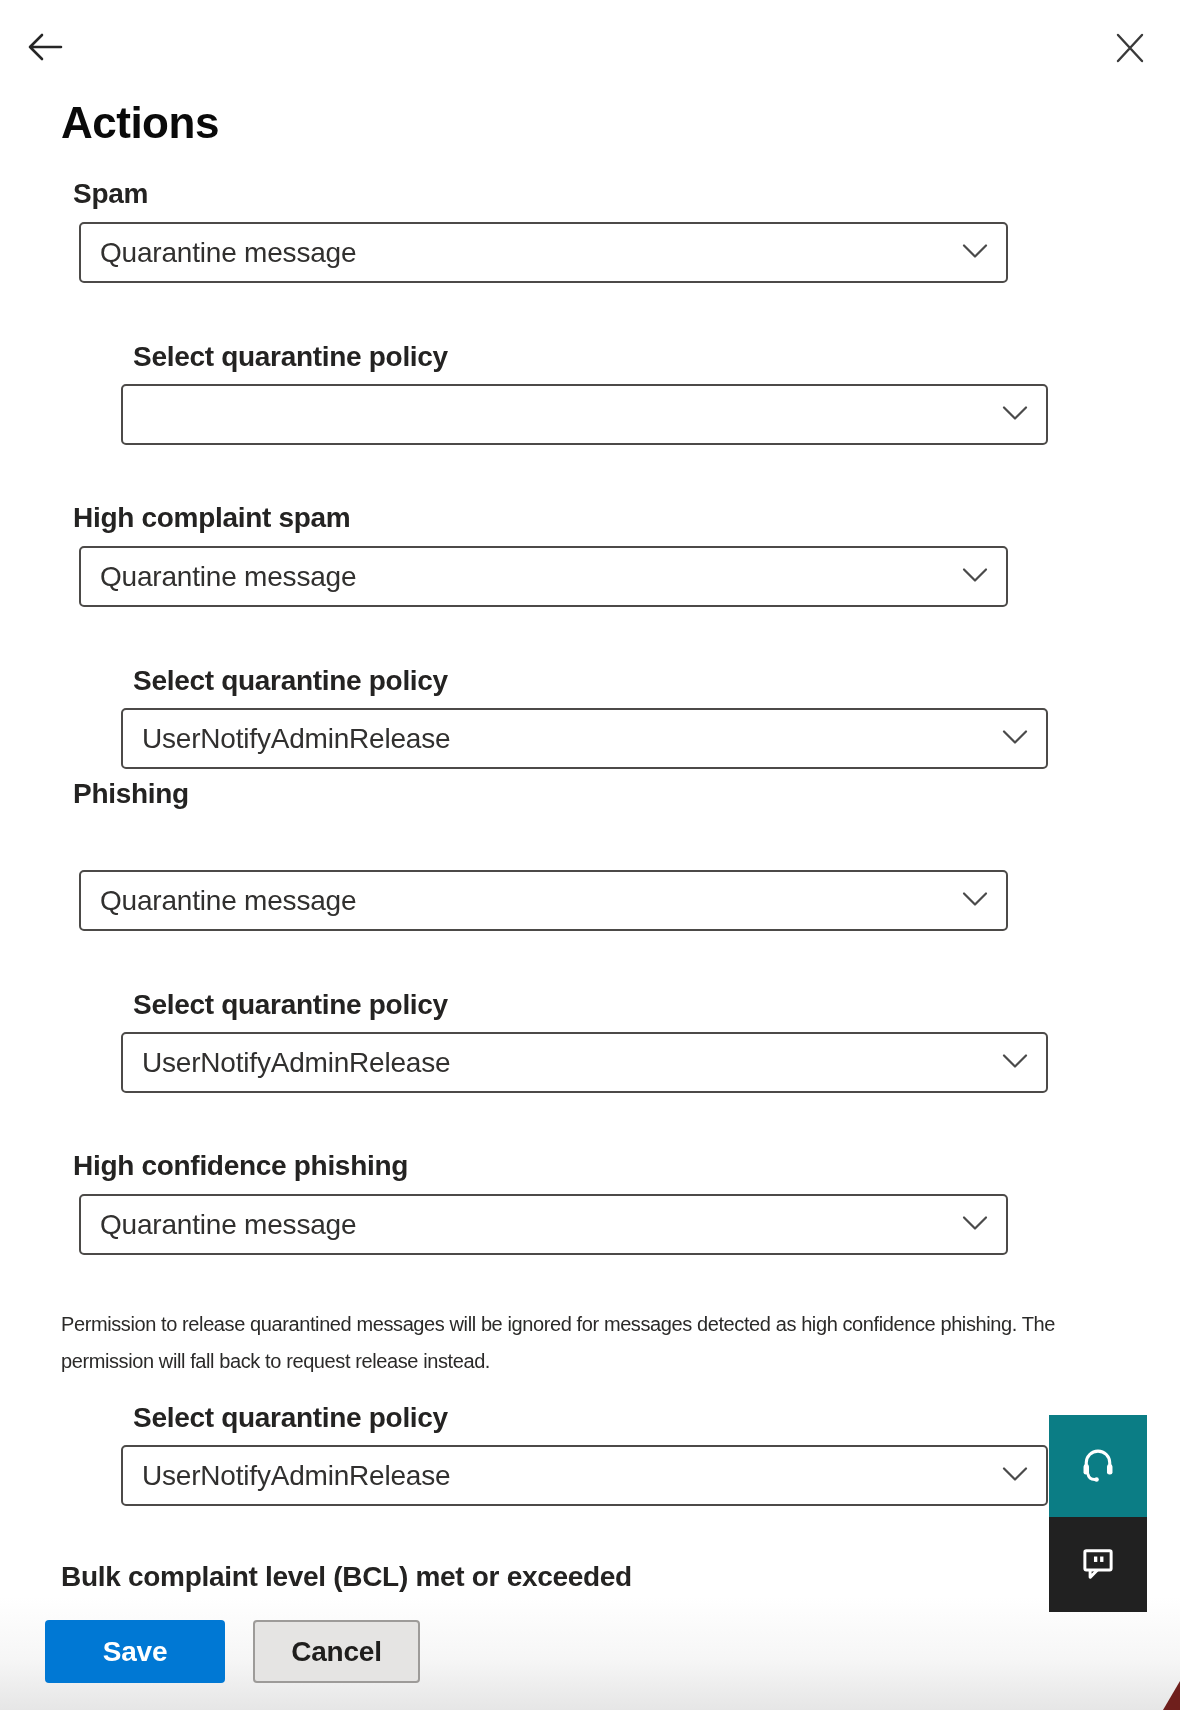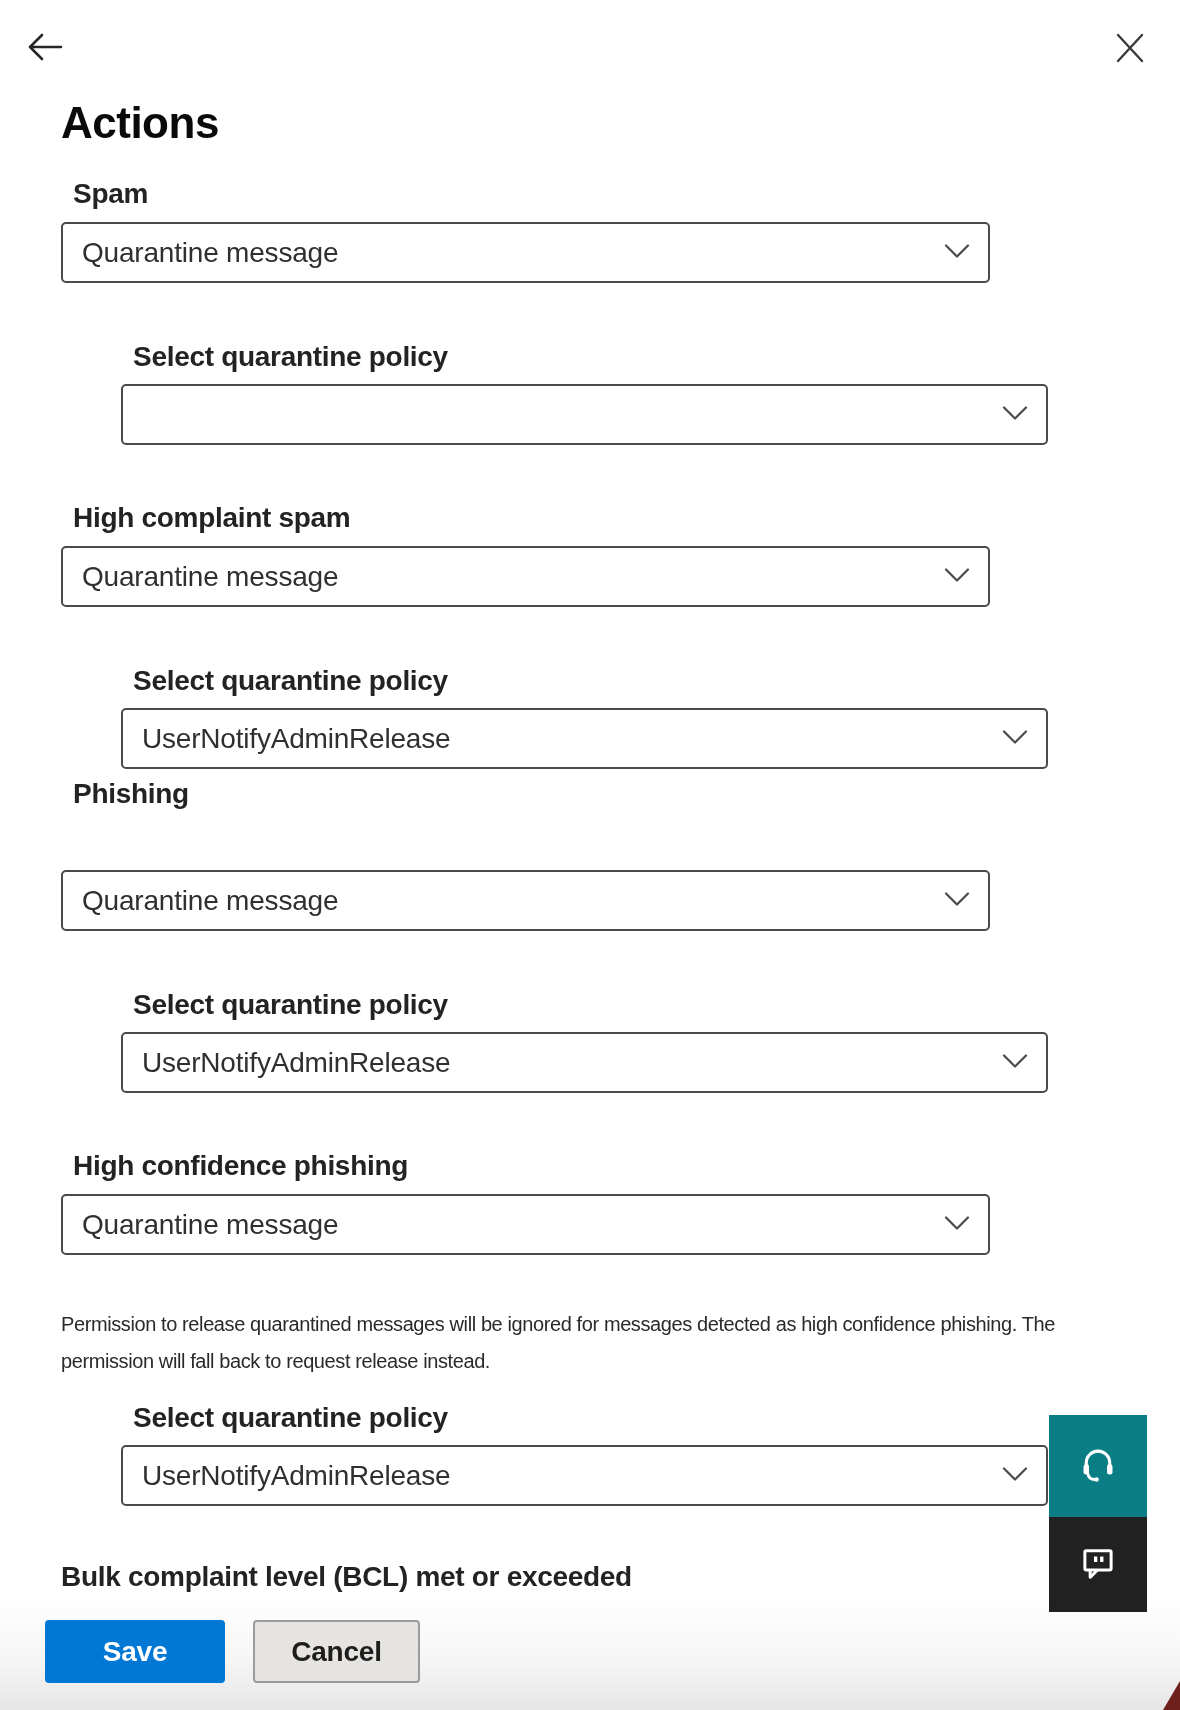--- a/index.html
+++ b/index.html
@@ -27,21 +27,21 @@
   .flabel {
     position: absolute; left: 61px;
     font-size: 28px; font-weight: 600; letter-spacing: -0.3px; color: #242322;
     white-space: nowrap;
     margin-left: 12px;
   }
   .flabel.indent { left: 121px; }
 
   
   .dd {
-    position: absolute; left: 61px; width: 929px; height: 61px;
+    position: absolute; left: 79px; width: 929px; height: 61px;
     border: 2px solid #4c4a48; border-radius: 5px; background: #fff;
     display: flex; align-items: center; padding-left: 19px;
     cursor: pointer;
   }
   .dd.indent { left: 121px; width: 927px; }
   .dd .val {
     font-size: 28px; color: #31302f; letter-spacing: -0.2px; white-space: nowrap;
   }
   .dd .chev { position: absolute; right: 18px; top: 50%; transform: translateY(-50%); }
 

